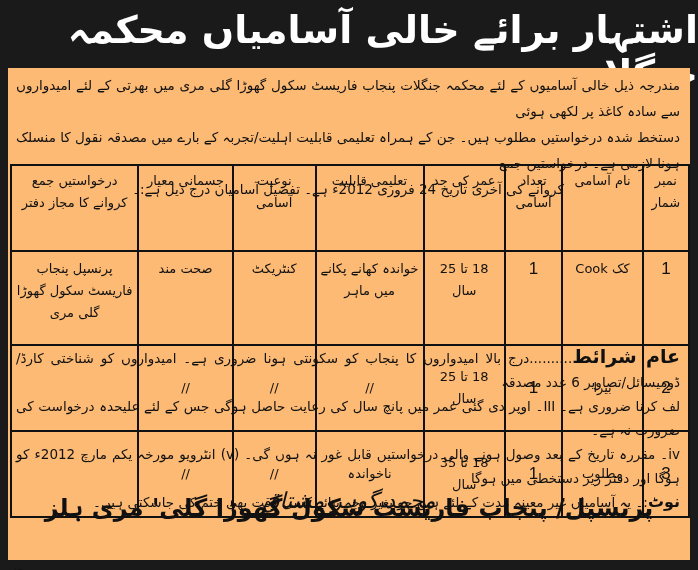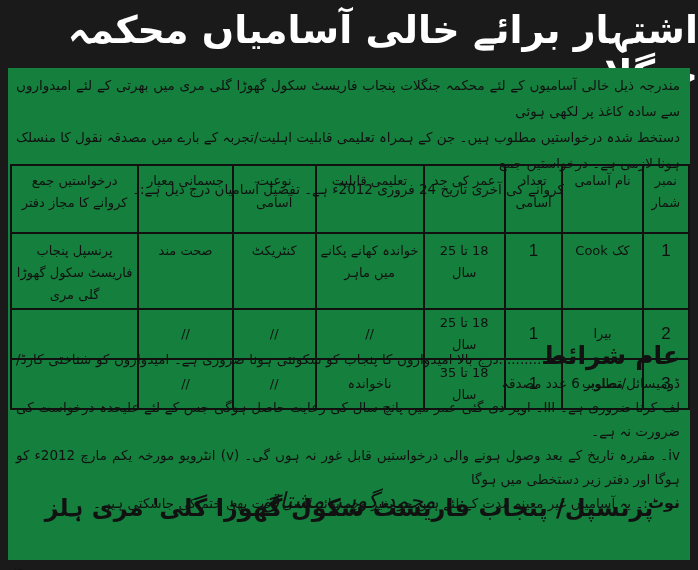--- a/index.html
+++ b/index.html
@@ -1,31 +1,31 @@
 <!DOCTYPE html>
 <html><head>
 <meta charset="utf-8">
 <style>
   html, body { margin: 0; padding: 0; }
   body { width: 698px; height: 570px; background: #ffffff; position: relative; overflow: hidden; font-family: "DejaVu Sans", sans-serif; }
   .frame { position: absolute; left: 0; top: 0; width: 698px; height: 570px; background: #1a1a1a; }
   .title-bar { position: absolute; left: 0; top: 18px; width: 698px; height: 68px; display: flex; align-items: center; justify-content: center; border-radius: 7px; }
   .title { color: #ffffff; font-size: 38px; font-weight: bold; direction: rtl; font-family: "DejaVu Sans", sans-serif; letter-spacing: 0; }
-  .inner { position: absolute; left: 8px; top: 68px; width: 682px; height: 492px; background: #15803d; }
+  .inner { position: absolute; left: 8px; top: 68px; width: 682px; height: 492px; background: #fdba74; }
   .intro { position: absolute; right: 10px; top: 4px; width: 664px; direction: rtl; text-align: justify; font-size: 13.5px; line-height: 26px; color: #111; }
   .intro p { margin: 0; }
   table.jobs { position: absolute; left: 2px; top: 96px; width: 680px; border-collapse: collapse; direction: rtl; font-size: 13px; color: #111; }
-  table.jobs th, table.jobs td { border: 2px solid #111; text-align: center; vertical-align: middle; padding: 2px 3px; line-height: 22px; font-weight: normal; }
+  table.jobs th, table.jobs td { border: 2px solid #111; text-align: center; vertical-align: middle; padding: 20px 3px; line-height: 22px; font-weight: normal; }
   table.jobs th { height: 60px; vertical-align: top; padding-top: 4px; }
   table.jobs tr.r1 td { height: 52px; vertical-align: top; padding-top: 6px; }
   table.jobs tr.r2 td, table.jobs tr.r3 td { height: 22px; }
   .num { font-family: "Liberation Sans", sans-serif; font-size: 17px; }
   .terms { position: absolute; right: 10px; top: 276px; width: 664px; direction: rtl; text-align: justify; font-size: 13.5px; line-height: 24px; color: #111; }
   .terms p { margin: 0; }
-  .bold-head { font-weight: 900; font-size: 25px; }
+  .bold-head { font-weight: 900; font-size: 19px; }
   .note-head { font-weight: 700; font-size: 16px; }
   .sign { position: absolute; left: 0; width: 682px; text-align: center; direction: rtl; color: #111; }
   .sign-name { top: 420px; font-size: 22px; font-style: italic; }
   .sign-title { top: 426px; font-size: 24px; font-weight: 900; }
   .code { position: absolute; left: 2px; top: 490px; width: 18px; height: 60px; }
   .code span { position: absolute; left: -22px; top: 22px; transform: rotate(-90deg); font-family: "Liberation Sans", sans-serif; font-weight: bold; font-size: 12px; color: #111; white-space: nowrap; width: 62px; }
 </style>
 </head>
 <body>
 

